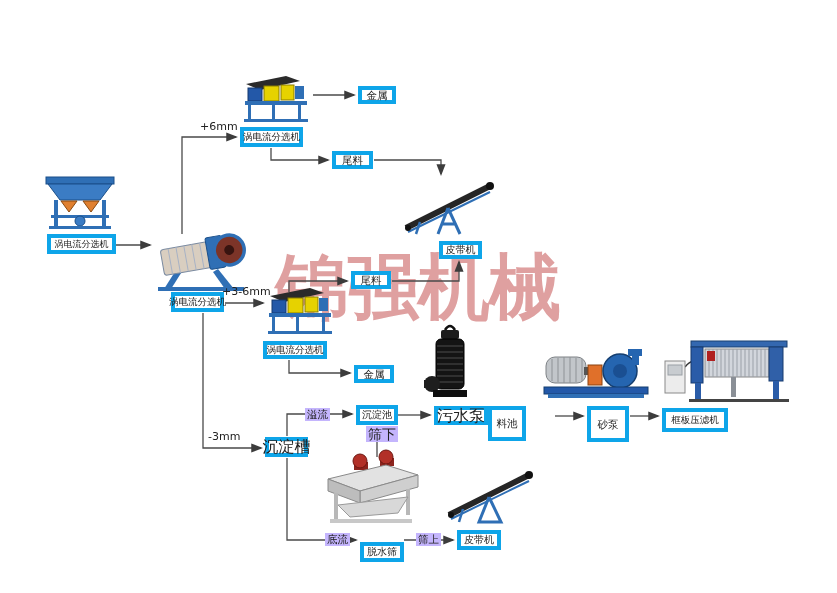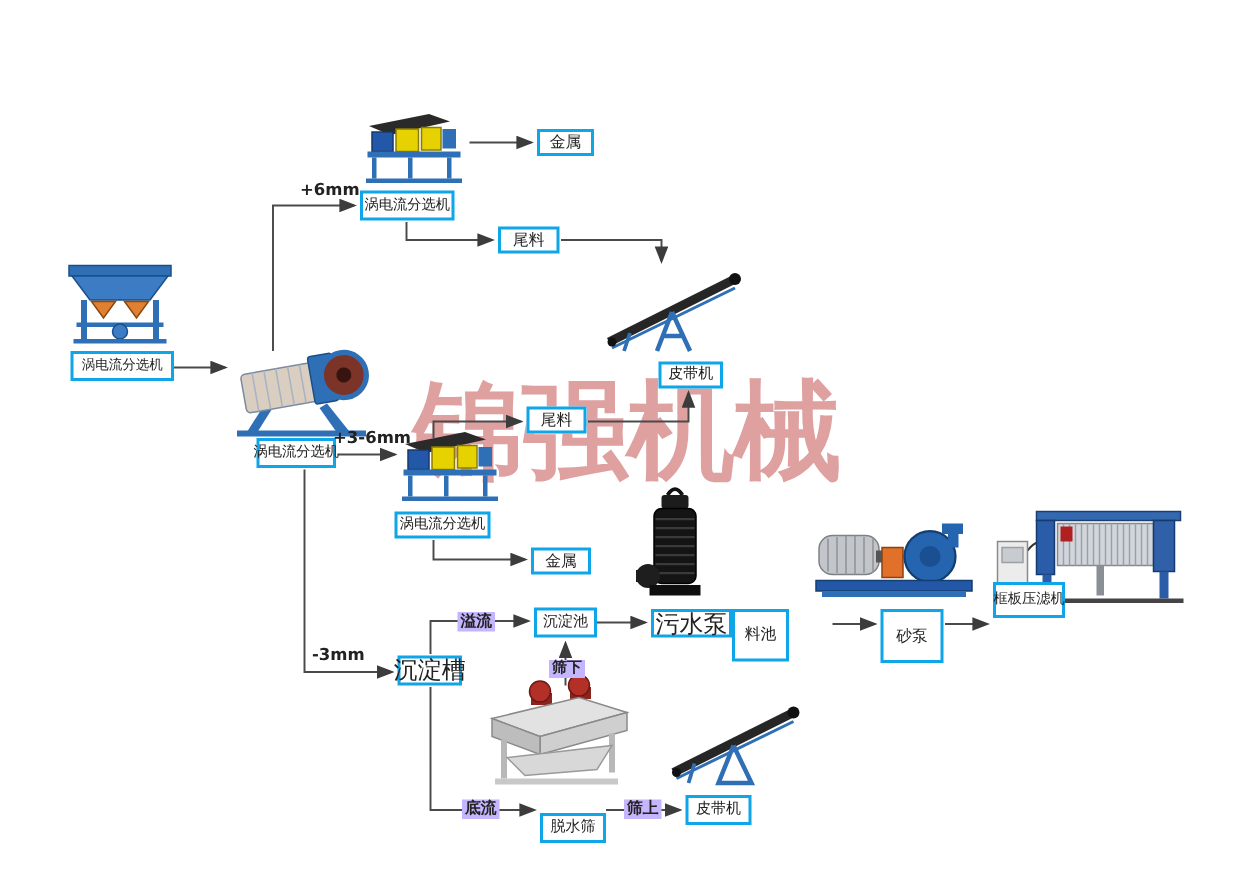--- a/index.html
+++ b/index.html
@@ -8,26 +8,26 @@
     font-family:"DejaVu Sans",sans-serif;color:#222;
   }
   .watermark{
     position:absolute;left:276px;top:248px;z-index:0;
     font-size:72px;font-weight:700;line-height:1.1;letter-spacing:-1px;
     color:#dfa0a0;white-space:nowrap;user-select:none;
   }
   .machine{position:absolute;z-index:1;}
   .wires{position:absolute;left:0;top:0;z-index:2;}
   .nodebox{
-    position:absolute;z-index:3;background:#ffffff;border:2px solid #0ea5e9;
+    position:absolute;z-index:3;background:#ffffff;border:4px solid #0ea5e9;
     display:flex;align-items:center;justify-content:center;
     font-size:10.5px;line-height:1;box-sizing:border-box;white-space:nowrap;
   }
   .flabel{
-    position:absolute;z-index:3;font-size:11px;line-height:1;white-space:nowrap;font-weight:bold;
+    position:absolute;z-index:3;font-size:11px;line-height:1;white-space:nowrap;
   }
   .onwire{background:#c4b5fd;padding:1px 2px;}
 </style>
 </head>
 <body>
 
 <div class="stage">
 
   <div class="watermark">锦强机械</div>
 
@@ -223,25 +223,25 @@
   <div class="nodebox" style="left:332px;top:151px;width:41px;height:18px">尾料</div>
   <div class="nodebox" style="left:439px;top:241px;width:43px;height:18px;font-size:10px">皮带机</div>
   <div class="nodebox" style="left:351px;top:271px;width:40px;height:18px">尾料</div>
   <div class="nodebox" style="left:263px;top:341px;width:64px;height:18px;font-size:9.5px">涡电流分选机</div>
   <div class="nodebox" style="left:354px;top:365px;width:40px;height:18px">金属</div>
   <div class="nodebox" style="left:265px;top:437px;width:43px;height:20px;font-size:16px">沉淀槽</div>
   <div class="nodebox" style="left:356px;top:405px;width:42px;height:20px;font-size:10px">沉淀池</div>
   <div class="nodebox" style="left:434px;top:406px;width:54px;height:19px;font-size:16px">污水泵</div>
   <div class="nodebox" style="left:488px;top:406px;width:38px;height:35px">料池</div>
   <div class="nodebox" style="left:587px;top:406px;width:42px;height:36px">砂泵</div>
-  <div class="nodebox" style="left:662px;top:388px;width:48px;height:24px;font-size:9.5px">框板压滤机</div>
+  <div class="nodebox" style="left:662px;top:408px;width:66px;height:24px;font-size:9.5px">框板压滤机</div>
   <div class="nodebox" style="left:360px;top:542px;width:44px;height:20px;font-size:10px">脱水筛</div>
   <div class="nodebox" style="left:457px;top:530px;width:44px;height:20px;font-size:10px">皮带机</div>
 
   <div class="flabel" style="left:200px;top:121px">+6mm</div>
   <div class="flabel" style="left:222px;top:286px">+3-6mm</div>
   <div class="flabel" style="left:208px;top:431px">-3mm</div>
   <div class="flabel onwire" style="left:305px;top:408px;font-size:10.5px">溢流</div>
-  <div class="flabel onwire" style="left:366px;top:440px;font-size:10px">筛下</div>
-  <div class="flabel onwire" style="left:308px;top:533px;font-size:10.5px">底流</div>
+  <div class="flabel onwire" style="left:366px;top:426px;font-size:14px">筛下</div>
+  <div class="flabel onwire" style="left:325px;top:533px;font-size:10.5px">底流</div>
   <div class="flabel onwire" style="left:416px;top:533px;font-size:10.5px">筛上</div>
 
 </div>
 
 </body></html>

